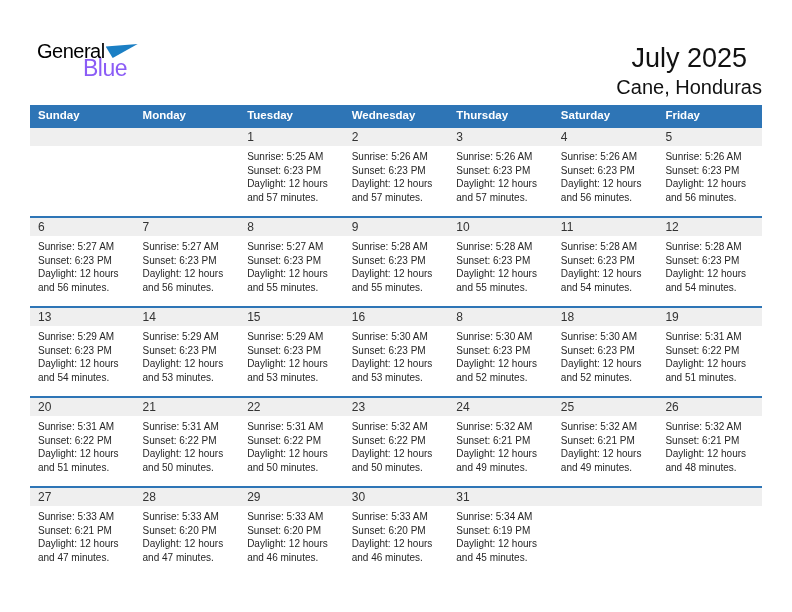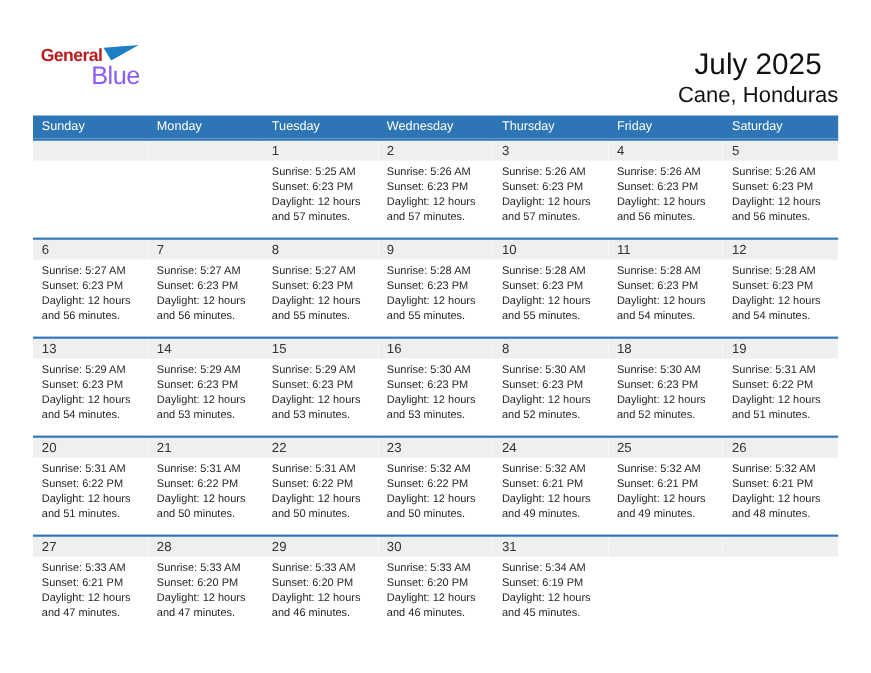--- a/index.html
+++ b/index.html
@@ -4,44 +4,43 @@
 <style>
   html,body { margin:0; padding:0; background:#fff; }
   .page {
     position:relative; width:792px; height:612px; background:#ffffff;
     font-family:"Liberation Sans", sans-serif; overflow:hidden;
   }
 
   
   .logo { position:absolute; left:37px; top:40px; width:130px; }
   .logo-general {
-    font-size:16px; color:#b91c1c; letter-spacing:-0.5px; line-height:22px;
+    font-size:20px; color:#000000; letter-spacing:-0.5px; line-height:22px;
     display:inline-block;
-    font-weight:bold;
   }
   .logo-triangle {
     display:inline-block; width:32px; height:14px; margin-left:1px;
     background:#1b7fc4; clip-path:polygon(0 18%, 100% 0, 22% 100%);
     vertical-align:baseline;
   }
   .logo-blue {
     font-size:23px; color:#8b5cf6; letter-spacing:-0.5px; line-height:20px;
     margin:-4px 0 0 46px;
   }
 
   
   .title-block { position:absolute; top:42px; right:30px; text-align:right; }
   .title { font-size:27px; color:#111; line-height:32px;text-align:center; }
   .subtitle { font-size:20px; color:#111; line-height:26px; }
 
   
   .calendar { position:absolute; left:30px; top:105px; width:732px; }
   .day-header-row {
     display:grid; grid-template-columns:repeat(7,1fr);
-    background:#2e75b6; height:21px;
+    background:#2e75b6; height:21px;font-weight:bold;
   }
   .day-header-cell {
     color:#ffffff; font-size:11.5px; line-height:21px; padding-left:8px;
     overflow:hidden; white-space:nowrap;
   }
   .week-row {
     display:grid; grid-template-columns:repeat(7,1fr);
     height:88px; border-top:2px solid #2e75b6;
   }
   .week-row:first-of-type { border-top:none; }
@@ -70,22 +69,22 @@
     <div class="subtitle">Cane, Honduras</div>
   </div>
 
   <div class="calendar">
     <div class="day-header-row">
         <div class="day-header-cell">Sunday</div>
         <div class="day-header-cell">Monday</div>
         <div class="day-header-cell">Tuesday</div>
         <div class="day-header-cell">Wednesday</div>
         <div class="day-header-cell">Thursday</div>
+        <div class="day-header-cell">Saturday</div>
         <div class="day-header-cell">Friday</div>
-        <div class="day-header-cell">Saturday</div>
       </div>
 
   <div class="week-row">
         <div class="day-cell">
           <div class="num-band"></div>
         </div>
         <div class="day-cell">
           <div class="num-band"></div>
         </div>
         <div class="day-cell">

